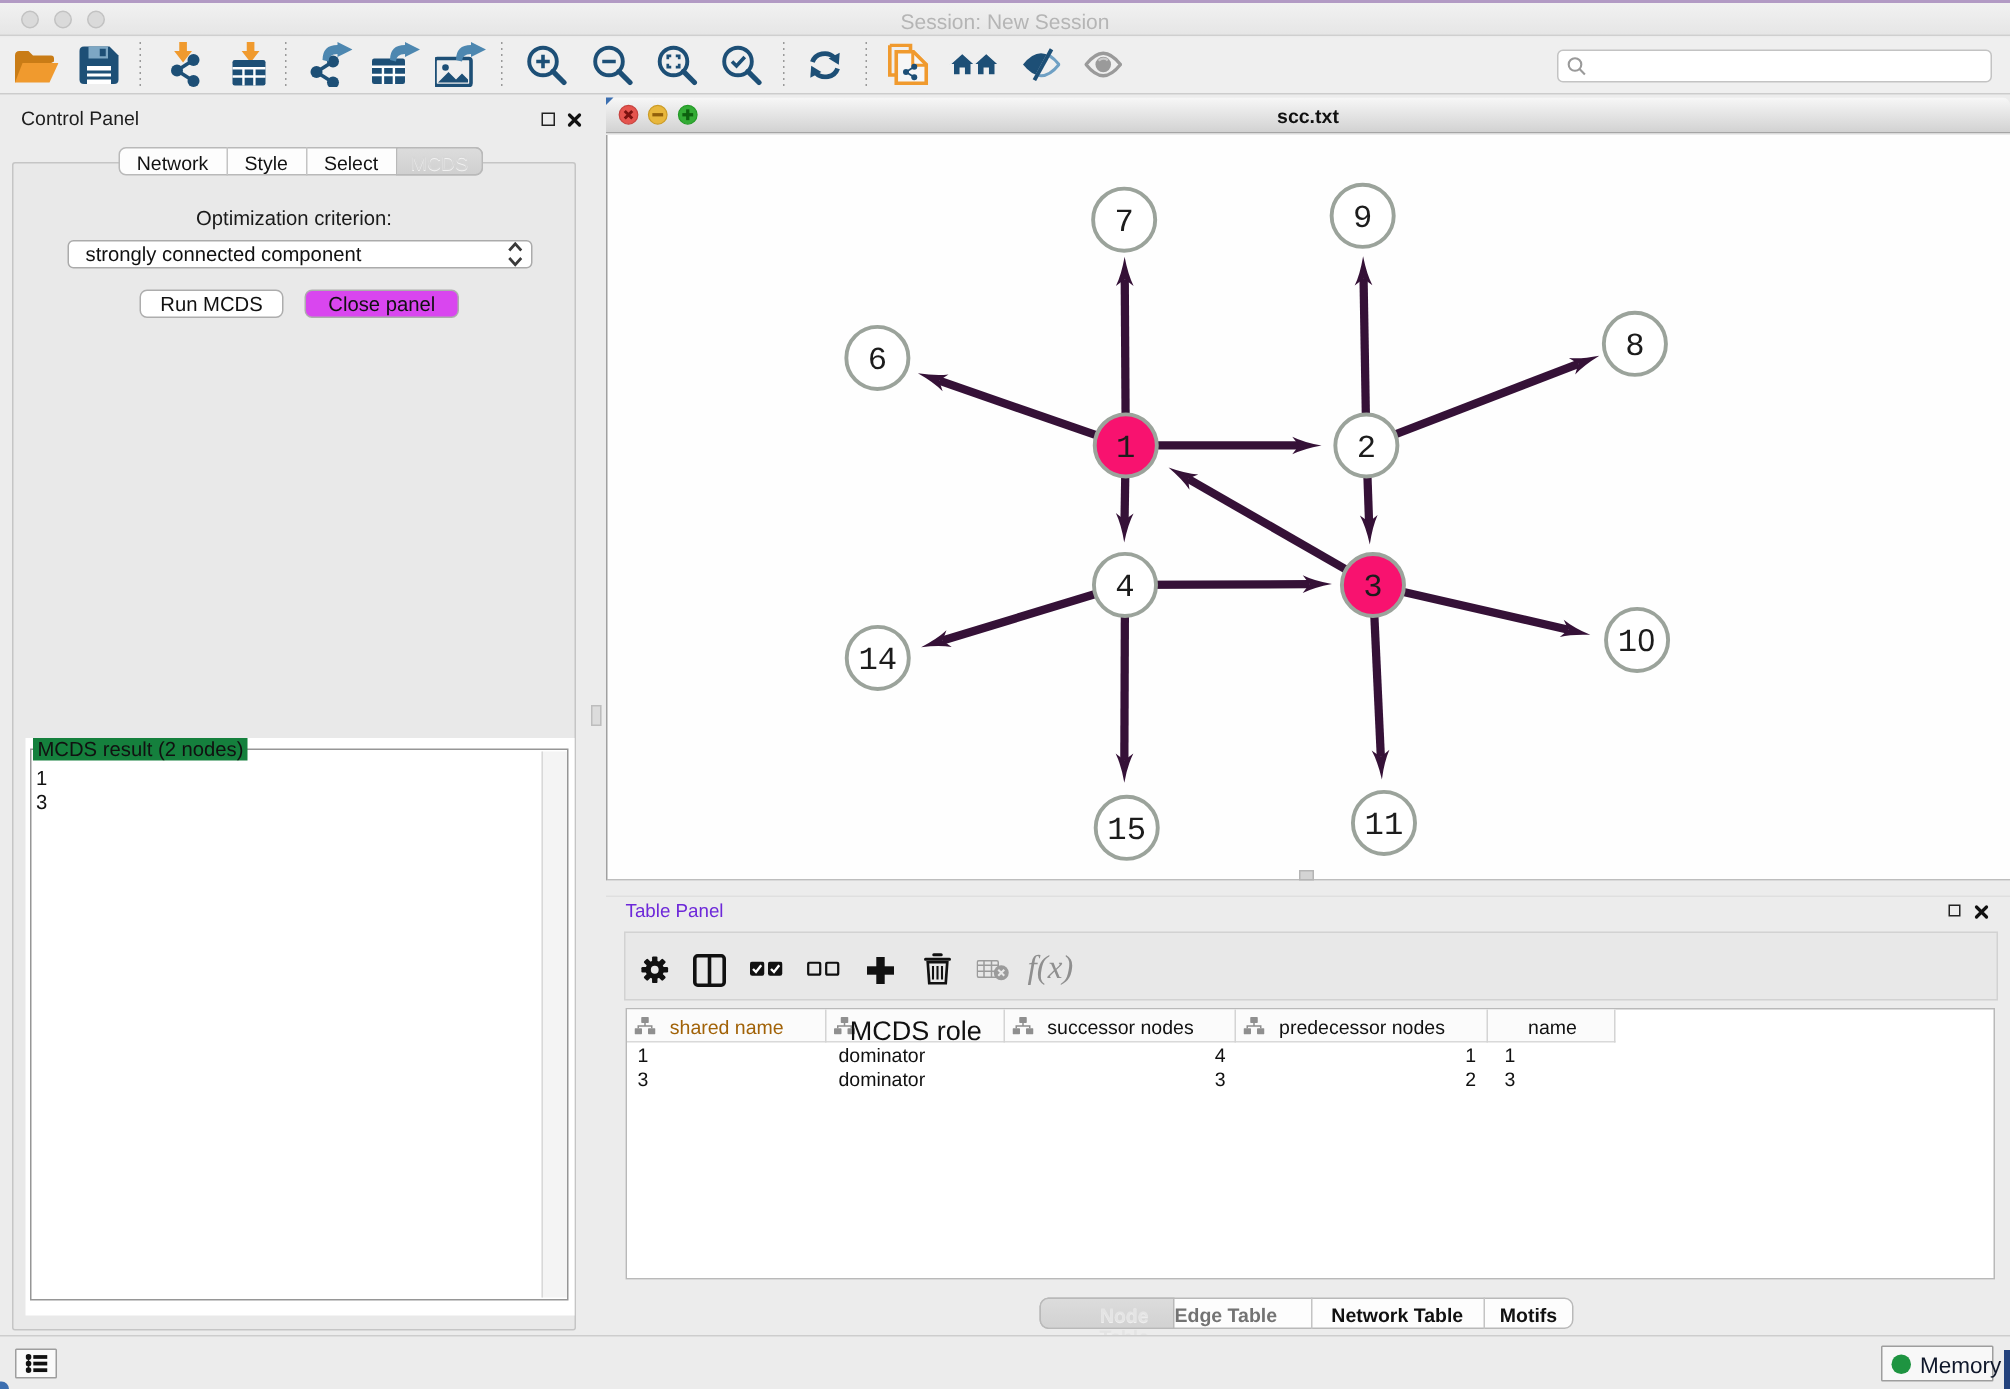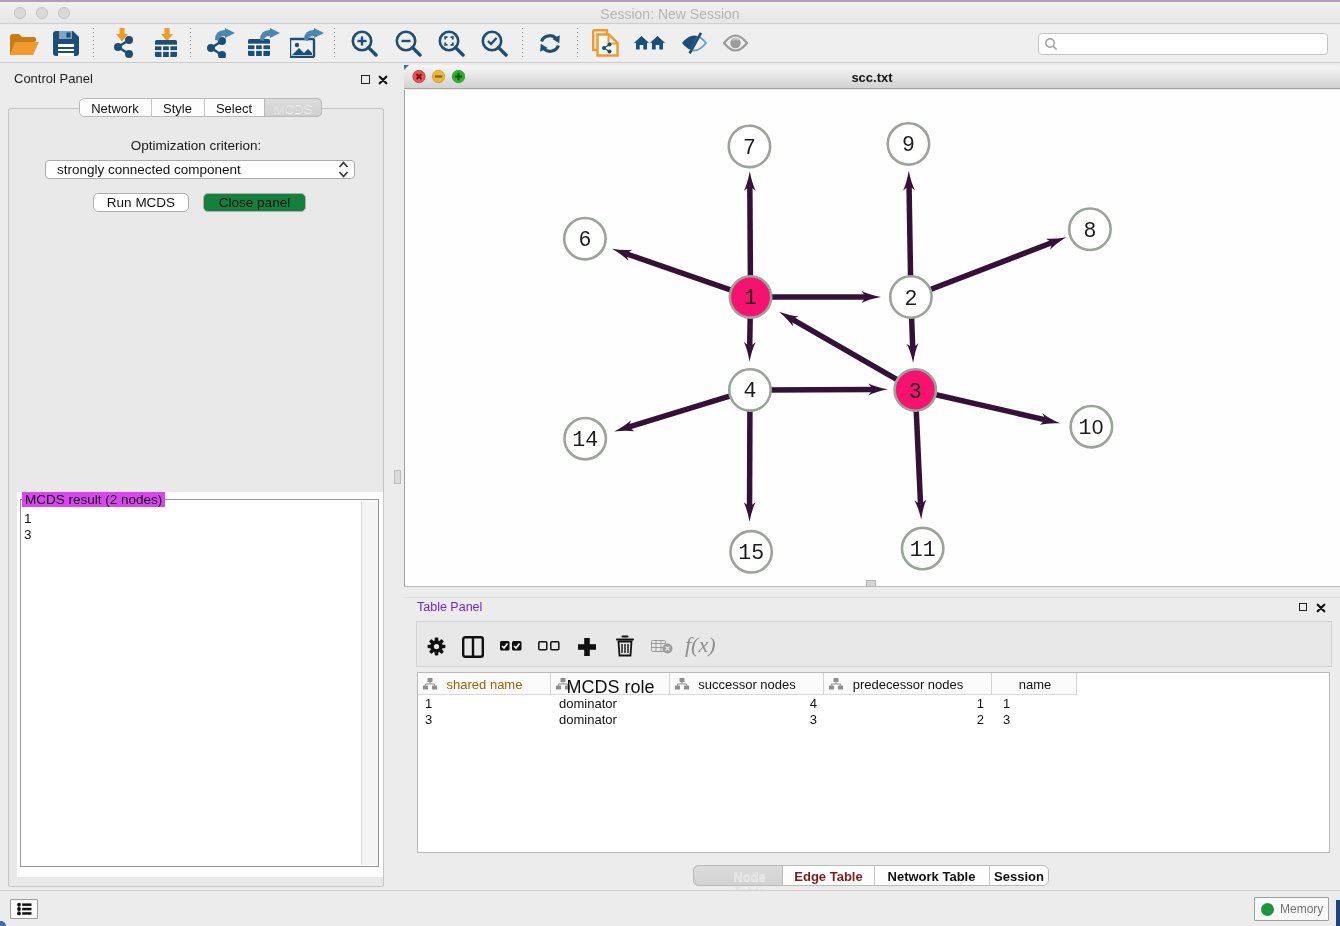--- a/index.html
+++ b/index.html
@@ -184,25 +184,25 @@
 <div class="abs" style="left:264px;top:101px;width:58px;text-align:center;font-size:13px;color:#d6d6d6;text-shadow:0 1px 0 #f2f2f2;">MCDS</div>
 
 <div class="abs" style="left:8px;top:138px;width:376px;text-align:center;font-size:13.5px;color:#1a1a1a;">Optimization criterion:</div>
 <div class="abs" style="left:45px;top:160px;width:310px;height:19px;background:#fff;border:1px solid #ababab;border-radius:4px;"></div>
 <div class="abs" style="left:57px;top:162px;font-size:13.5px;color:#111;">strongly connected component</div>
 <svg class="abs" style="left:338px;top:161px;" width="11" height="17" viewBox="0 0 11 17">
     <path d="M1.5 6 L5.5 1.5 L9.5 6" fill="none" stroke="#3a3a3a" stroke-width="1.8"></path>
     <path d="M1.5 11 L5.5 15.5 L9.5 11" fill="none" stroke="#3a3a3a" stroke-width="1.8"></path>
   </svg>
 <div class="abs" style="left:93px;top:193px;width:96px;height:19px;background:#fff;border:1px solid #adadad;border-radius:5px;text-align:center;font-size:13.5px;color:#111;line-height:17px;">Run MCDS</div>
-<div class="abs" style="left:203px;top:193px;width:103px;height:19px;background:#15803d;border:1px solid #adadad;border-radius:5px;text-align:center;font-size:13.5px;color:#111;line-height:17px;">Close panel</div>
+<div class="abs" style="left:203px;top:193px;width:103px;height:19px;background:#d946ef;border:1px solid #adadad;border-radius:5px;text-align:center;font-size:13.5px;color:#111;line-height:17px;">Close panel</div>
 
 <div class="abs" style="left:17px;top:492px;width:366px;height:385px;background:#fff;"></div>
 <div class="abs" style="left:20px;top:499px;width:359px;height:368px;border:1px solid #969696;"></div>
-<div class="abs" style="left:22px;top:492px;background:#d946ef;padding:0 3px;font-size:13.5px;color:#111;">MCDS result (2 nodes)</div>
+<div class="abs" style="left:22px;top:492px;background:#15803d;padding:0 3px;font-size:13.5px;color:#111;">MCDS result (2 nodes)</div>
 <div class="abs" style="left:24px;top:511px;font-size:13.5px;color:#111;line-height:16.2px;">1<br>3</div>
 <div class="abs" style="left:361px;top:501px;width:17px;height:364px;background:#f4f4f4;border-left:1px solid #d8d8d8;"></div>
 
 <div class="abs" style="left:394px;top:470px;width:7px;height:14px;background:#dcdcdc;border:1px solid #bdbdbd;"></div>
 
 <div class="abs" style="left:404px;top:65px;width:936px;height:24px;background:linear-gradient(#f7f7f7,#d2d2d2);border-bottom:1px solid #a5a5a5;border-radius:5px 5px 0 0;"></div>
 <div class="abs" style="left:404px;top:65px;width:0;height:0;border-top:5px solid #3c6fb0;border-right:5px solid transparent;"></div>
 <div class="abs" style="left:404px;top:70px;width:936px;text-align:center;font-size:13px;font-weight:700;color:#111;">scc.txt</div>
 <svg class="abs" style="left:412px;top:69px;" width="56" height="15" viewBox="0 0 56 15">
     <circle cx="7" cy="7.5" r="6.2" fill="#e5544e" stroke="#c8423e" stroke-width="0.8"></circle>
@@ -386,34 +386,34 @@
 <div class="abs" style="left:559px;top:712px;font-size:13px;color:#111;">dominator</div>
 <div class="abs" style="left:670px;top:712px;width:147px;text-align:right;font-size:13px;color:#111;">3</div>
 <div class="abs" style="left:824px;top:712px;width:160px;text-align:right;font-size:13px;color:#111;">2</div>
 <div class="abs" style="left:1003px;top:712px;font-size:13px;color:#111;">3</div>
 
 <div class="abs" style="left:693px;top:865px;width:356px;height:21px;background:#fdfdfd;border:1px solid #b9b9b9;border-radius:6px;"></div>
 <div class="abs" style="left:693px;top:865px;width:90px;height:21px;background:linear-gradient(#dcdcdc,#d2d2d2);border:1px solid #b9b9b9;border-radius:6px 0 0 6px;"></div>
 <div class="abs" style="left:874px;top:865px;width:1px;height:21px;background:#c4c4c4;"></div>
 <div class="abs" style="left:989px;top:865px;width:1px;height:21px;background:#c4c4c4;"></div>
 <div class="abs" style="left:693px;top:869px;width:90px;text-align:center;font-size:13px;font-weight:700;color:#e4e4e4;text-shadow:0 1px 0 #efefef;padding-left:23px;">Node Table</div>
-<div class="abs" style="left:783px;top:869px;width:91px;text-align:center;font-size:13px;font-weight:700;color:#7f1d1d;">Edge Table</div>
+<div class="abs" style="left:783px;top:869px;width:91px;text-align:left;font-size:13px;font-weight:700;color:#737373;">Edge Table</div>
 <div class="abs" style="left:874px;top:869px;width:115px;text-align:center;font-size:13px;font-weight:700;color:#111;">Network Table</div>
-<div class="abs" style="left:989px;top:869px;width:60px;text-align:center;font-size:13px;font-weight:700;color:#111;">Session</div>
+<div class="abs" style="left:989px;top:869px;width:60px;text-align:center;font-size:13px;font-weight:700;color:#111;">Motifs</div>
 
 <div class="abs" style="left:0;top:890px;width:1340px;height:36px;background:#ececec;border-top:1px solid #cdcdcd;"></div>
 <div class="abs" style="left:10px;top:899px;width:28px;height:20px;background:#fafafa;border:1px solid #9e9e9e;border-radius:1px;"></div>
 <svg class="abs" style="left:17px;top:902px;" width="15" height="14" viewBox="0 0 15 14">
     <line x1="2" y1="2" x2="2" y2="12.5" stroke="#222" stroke-width="0.9"></line>
     <g fill="#111">
       <circle cx="2" cy="2.6" r="1.9"></circle>
       <circle cx="2" cy="7" r="1.9"></circle>
       <circle cx="2" cy="11.4" r="1.9"></circle>
       <rect x="5.2" y="1.4" width="9.3" height="2.5"></rect>
       <rect x="5.2" y="5.8" width="9.3" height="2.5"></rect>
       <rect x="5.2" y="10.2" width="9.3" height="2.5"></rect>
     </g>
   </svg>
 <div class="abs" style="left:1254px;top:897px;width:75px;height:24px;background:#f8f8f8;border:1px solid #9e9e9e;border-radius:1px;"></div>
 <div class="abs" style="left:1261px;top:903px;width:13px;height:13px;border-radius:50%;background:#1e9441;"></div>
-<div class="abs" style="left:1280px;top:902px;font-size:12px;color:#737373;">Memory</div>
+<div class="abs" style="left:1280px;top:902px;font-size:15px;color:#0f172a;">Memory</div>
 <div class="abs" style="left:1336px;top:900px;width:4px;height:26px;background:#23427c;"></div>
 <div class="abs" style="left:0px;top:921px;width:6px;height:5px;background:#3c6fb0;border-radius:0 6px 0 0;"></div>
 
 </body></html>

